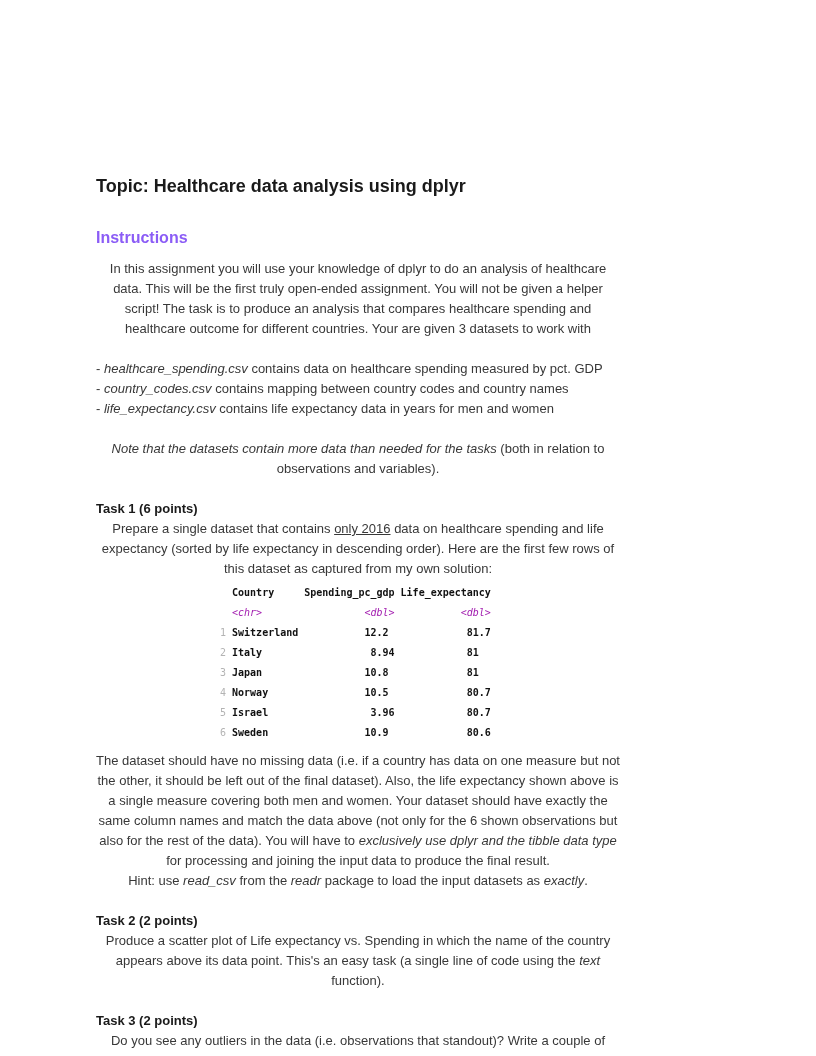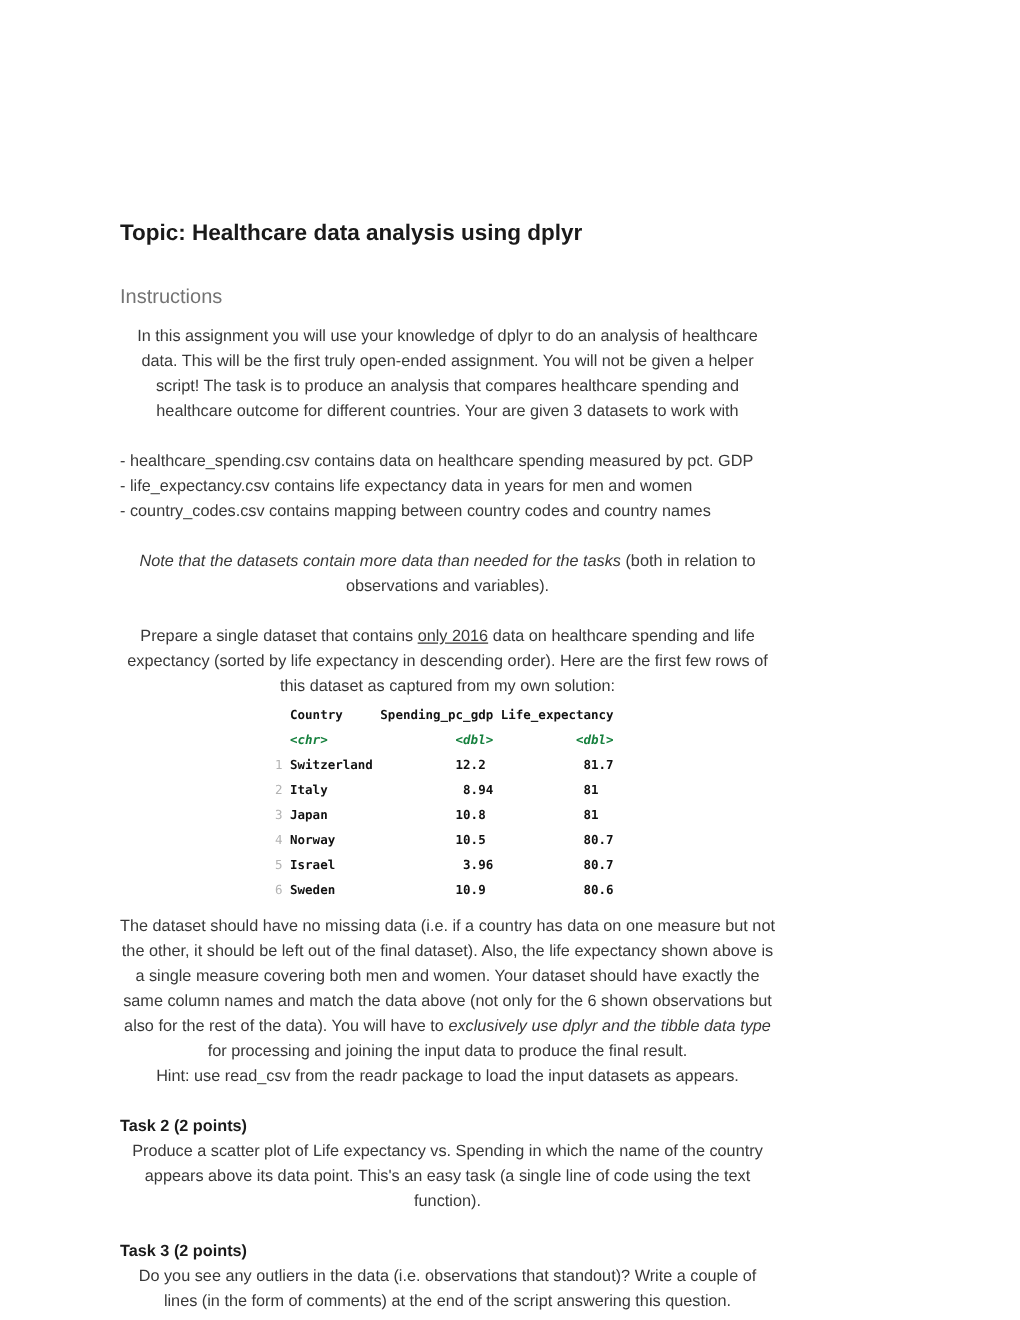--- a/index.html
+++ b/index.html
@@ -10,77 +10,78 @@
     color: #333333;
     overflow: hidden;
   }
   .page { padding: 148px 72px 0 96px; width: 692px; margin-top: 28px; }
 
   .doc-title {
     font-size: 18px; font-weight: 700; color: #1a1a1a;
     line-height: 21px; margin: 0 0 32px 0;
   }
   .section-heading {
-    font-size: 16px; font-weight: 400; color: #737373;
+    font-size: 16px; font-weight: 700; color: #8b5cf6;
     line-height: 18px; margin: 0 0 12px 0;
   }
   .para {
     font-size: 13px; line-height: 20px; color: #383838;
     margin: 0 0 20px 0;
     text-align: center;
   }
   .tight { margin-bottom: 0; }
   .list-block { margin: 0 0 20px 0; }
   .list-line { font-size: 13px; line-height: 20px; color: #383838; }
   .task-heading {
     font-size: 13px; line-height: 20px; font-weight: 700; color: #1a1a1a;
     margin: 0;
   }
   .task-section { margin: 0 0 20px 0; }
 
-  .seg-i  { }
+  .seg-i  { font-style: italic; }
   .seg-bi { font-style: italic; font-weight: 400; }
   .seg-u  { text-decoration: underline; }
 
   .code-block {
     font-family: "DejaVu Sans Mono", "Liberation Mono", monospace;
     font-size: 10px; line-height: 20px; color: #111111;
     font-weight: 600;
     margin: 4px 0 8px 124px;
   }
   .code-line { display: flex; white-space: pre; }
   .col { display: inline-block; }
   .col-num     { width: 1ch;  text-align: right; color: #b3b3b3; font-weight: 400; }
   .col-country { width: 11ch; margin-left: 1ch; text-align: left; }
   .col-spend   { width: 15ch; margin-left: 1ch; text-align: right; }
   .col-life    { width: 15ch; margin-left: 1ch; text-align: right; }
-  .type-cell   { color: #15803d; font-style: italic; font-weight: 700; }
+  .type-cell   { color: #a21caf; font-style: italic; font-weight: 400; }
   .pad1 { padding-right: 1ch; }
   .pad2 { padding-right: 2ch; }
 </style>
 </head>
 <body>
 
 <div class="page">
 
   <h1 class="doc-title">Topic: Healthcare data analysis using dplyr</h1>
 
   <h2 class="section-heading">Instructions</h2>
 
   <p class="para"><span>In this assignment you will use your knowledge of dplyr to do an analysis of healthcare data. This will be the first truly open-ended assignment. You will not be given a helper script! The task is to produce an analysis that compares healthcare spending and healthcare outcome for different countries. Your are given 3 datasets to work with</span></p>
 
   <div class="list-block">
     <div class="list-line"><span>- </span><span class="seg-i">healthcare_spending.csv</span><span> contains data on healthcare spending measured by pct. GDP</span></div>
+    <div class="list-line"><span>- </span><span class="seg-i">country_codes.csv</span><span> contains mapping between country codes and country names</span></div>
     <div class="list-line"><span>- </span><span class="seg-i">life_expectancy.csv</span><span> contains life expectancy data in years for men and women</span></div>
-    <div class="list-line"><span>- </span><span class="seg-i">country_codes.csv</span><span> contains mapping between country codes and country names</span></div>
   </div>
 
   <p class="para"><span class="seg-bi">Note that the datasets contain more data than needed for the tasks</span><span> (both in relation to observations and variables).</span></p>
 
   <div class="task-section">
+    <h3 class="task-heading">Task 1 (6 points)</h3>
     <p class="para tight"><span>Prepare a single dataset that contains </span><span class="seg-u">only 2016</span><span> data on healthcare spending and life expectancy (sorted by life expectancy in descending order). Here are the first few rows of this dataset as captured from my own solution:</span></p>
 
     <div class="code-block">
       <div class="code-line">
         <span class="col col-num"></span>
         <span class="col col-country">Country</span>
         <span class="col col-spend">Spending_pc_gdp</span>
         <span class="col col-life">Life_expectancy</span>
       </div>
       <div class="code-line">
@@ -121,21 +122,21 @@
       </div>
       <div class="code-line">
         <span class="col col-num">6</span>
         <span class="col col-country">Sweden</span>
         <span class="col col-spend pad1">10.9</span>
         <span class="col col-life">80.6</span>
       </div>
     </div>
 
     <p class="para tight"><span>The dataset should have no missing data (i.e. if a country has data on one measure but not the other, it should be left out of the final dataset). Also, the life expectancy shown above is a single measure covering both men and women. Your dataset should have exactly the same column names and match the data above (not only for the 6 shown observations but also for the rest of the data). You will have to </span><span class="seg-bi">exclusively use dplyr and the tibble data type</span><span> for processing and joining the input data to produce the final result.</span></p>
-    <p class="para tight"><span>Hint: use </span><span class="seg-i">read_csv</span><span> from the </span><span class="seg-i">readr</span><span> package to load the input datasets as </span><span class="seg-i">appears</span><span>.</span></p>
+    <p class="para tight"><span>Hint: use </span><span class="seg-i">read_csv</span><span> from the </span><span class="seg-i">readr</span><span> package to load the input datasets as </span><span class="seg-i">exactly</span><span>.</span></p>
   </div>
 
   <div class="task-section">
     <h3 class="task-heading">Task 2 (2 points)</h3>
     <p class="para tight"><span>Produce a scatter plot of Life expectancy vs. Spending in which the name of the country appears above its data point. This's an easy task (a single line of code using the </span><span class="seg-i">text</span><span> function).</span></p>
   </div>
 
   <div class="task-section">
     <h3 class="task-heading">Task 3 (2 points)</h3>
     <p class="para tight"><span>Do you see any outliers in the data (i.e. observations that standout)? Write a couple of lines (in the form of comments) at the end of the script answering this question.</span></p>

